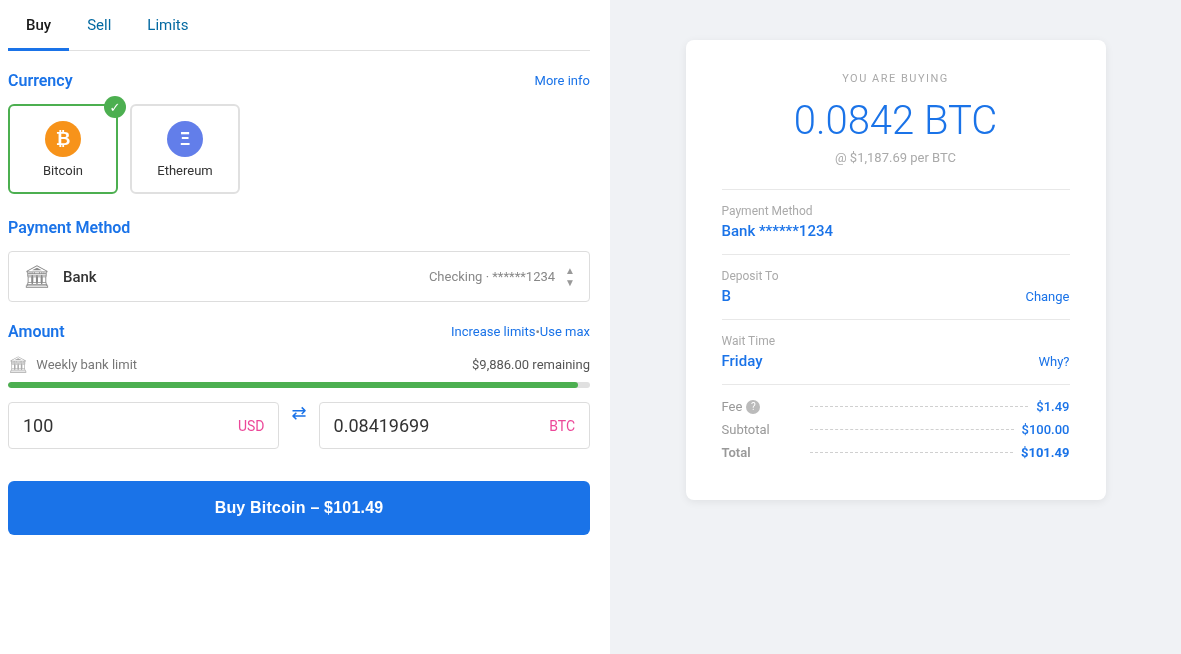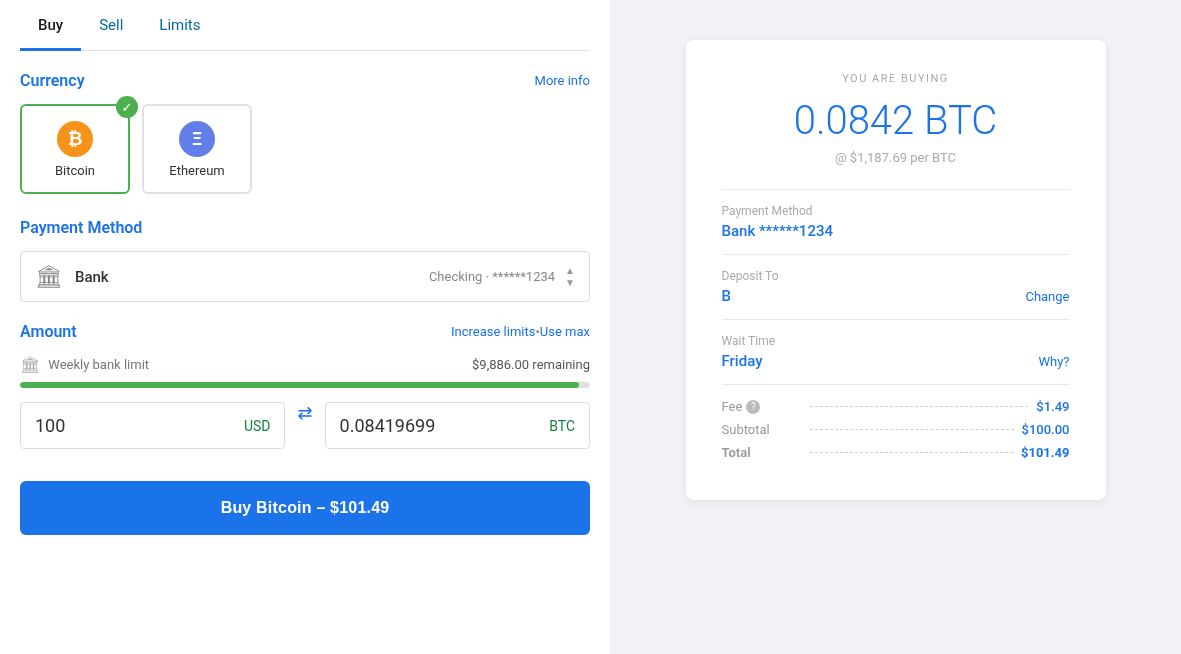--- a/index.html
+++ b/index.html
@@ -9,21 +9,21 @@
       display: flex;
       min-height: 654px;
       width: 1181px;
       overflow: hidden;
     }
 
     
     .left-panel {
       width: 610px;
       background: #fff;
-      padding: 0 20px 20px 20px;
+      padding: 0 20px 20px 8px;
       display: flex;
       flex-direction: column;
       flex-shrink: 0;
     }
 
     
     .tabs {
       display: flex;
       border-bottom: 1px solid #e0e0e0;
       margin-bottom: 20px;
@@ -231,21 +231,21 @@
       display: flex;
       align-items: center;
     }
     .amount-value {
       font-size: 18px;
       color: #333;
       flex: 1;
     }
     .amount-currency {
       font-size: 14px;
-      color: #15803d;
+      color: #ec4899;
     }
     .swap-icon {
       color: #1a73e8;
       font-size: 18px;
       flex-shrink: 0;
     }
 
     
     .buy-button {
       width: 100%;

